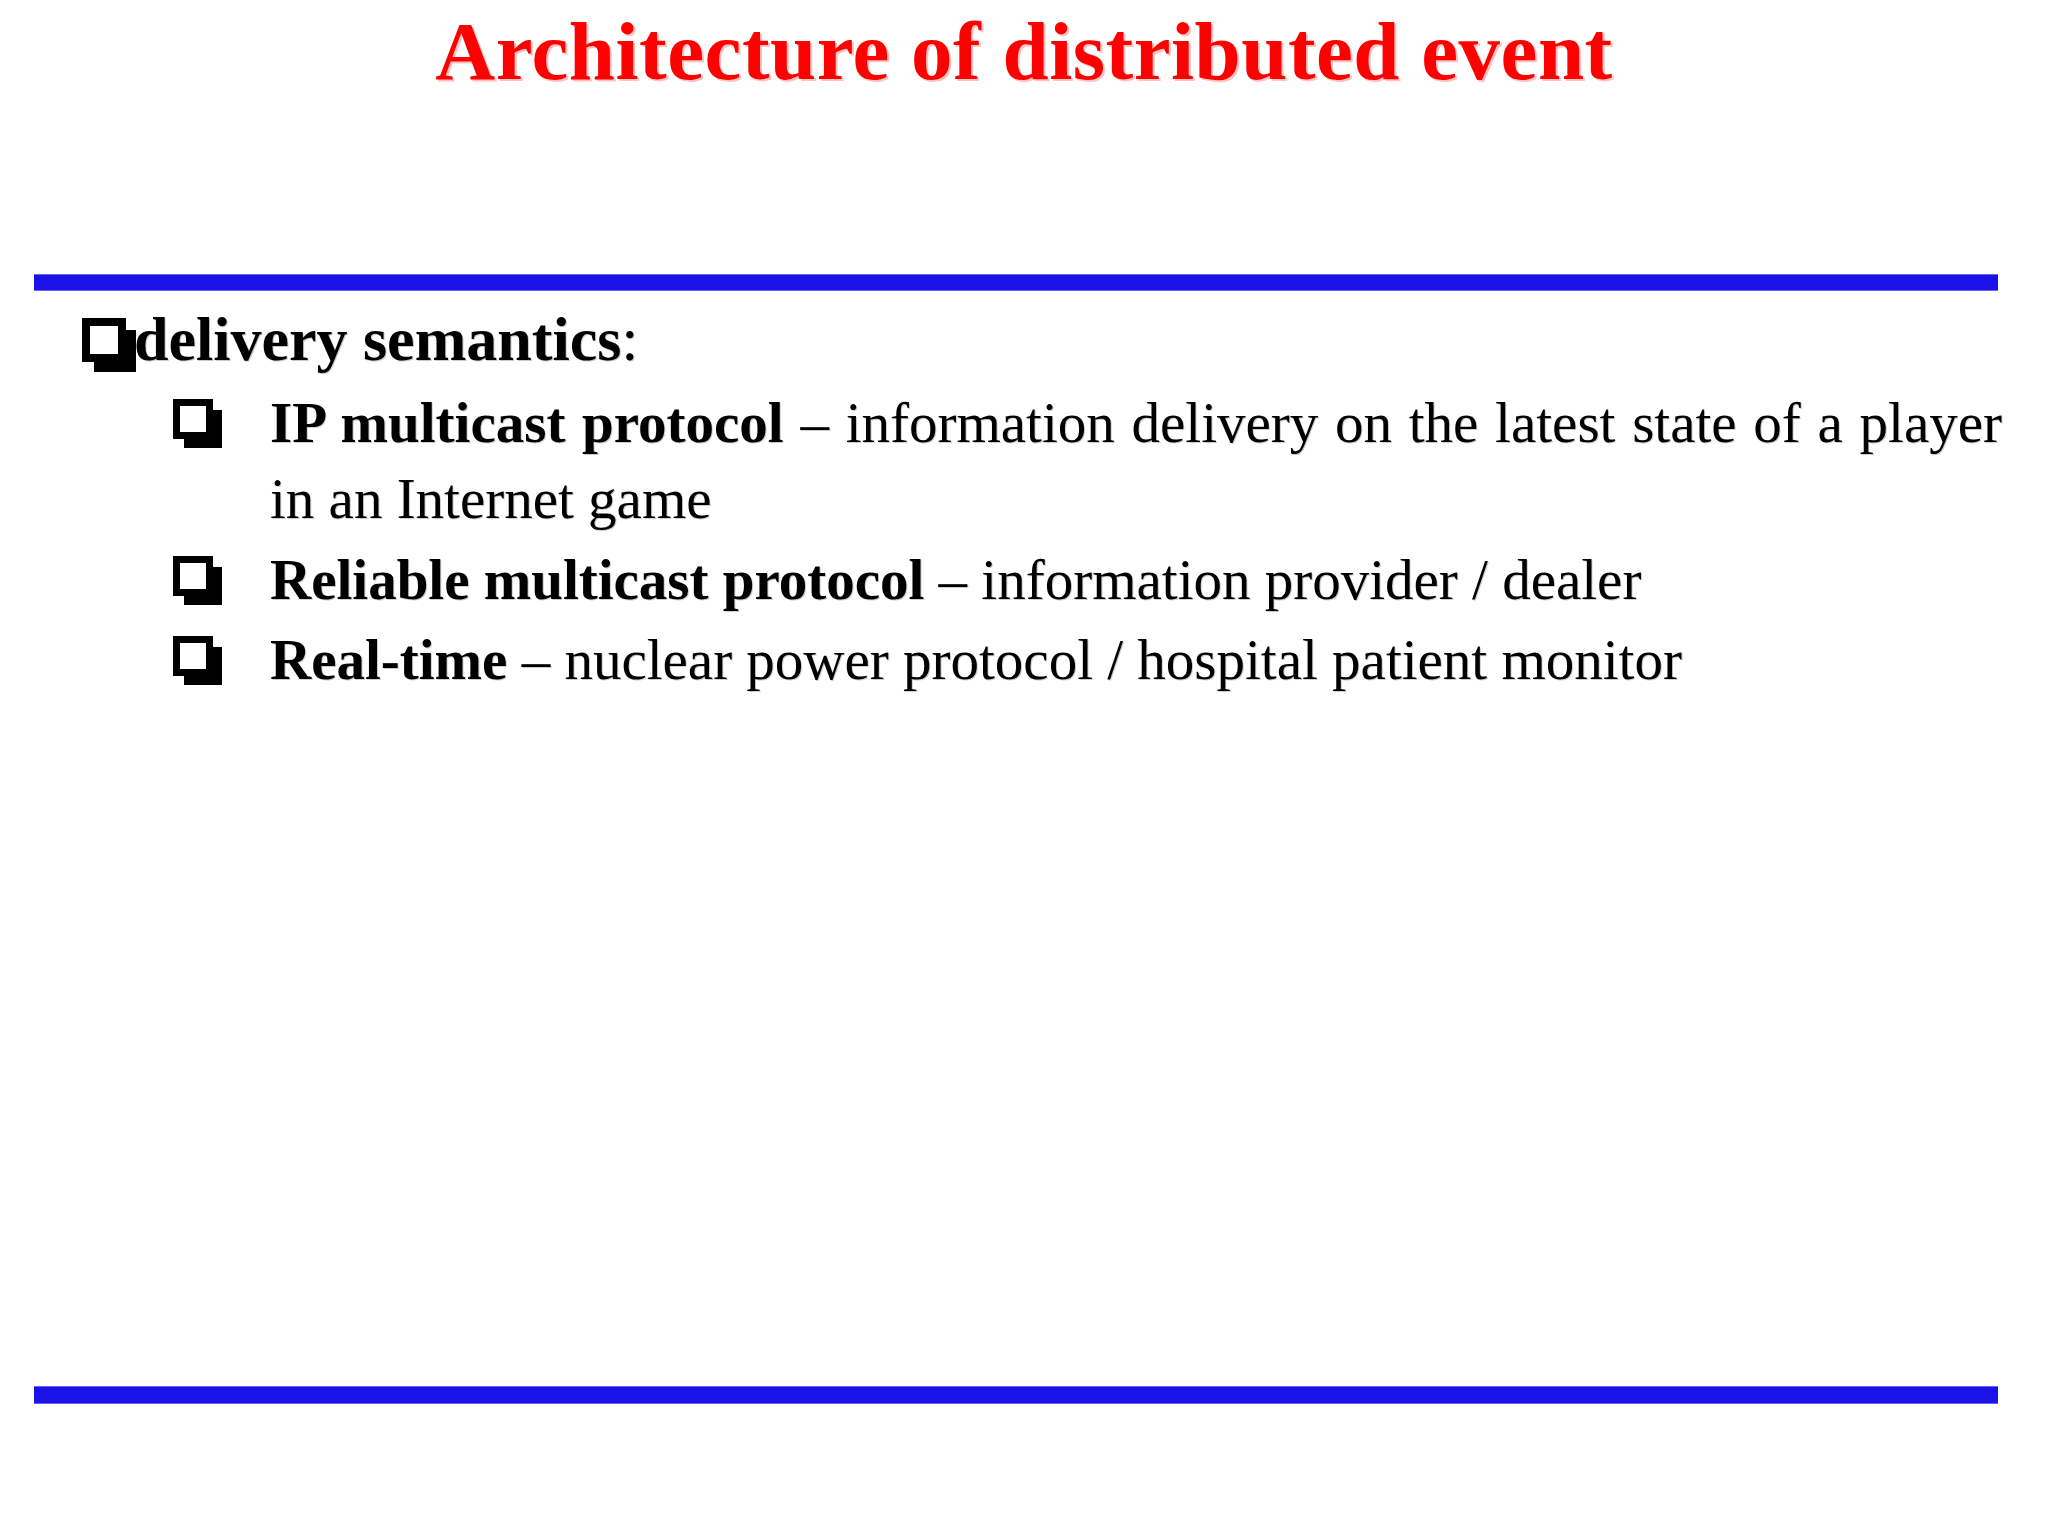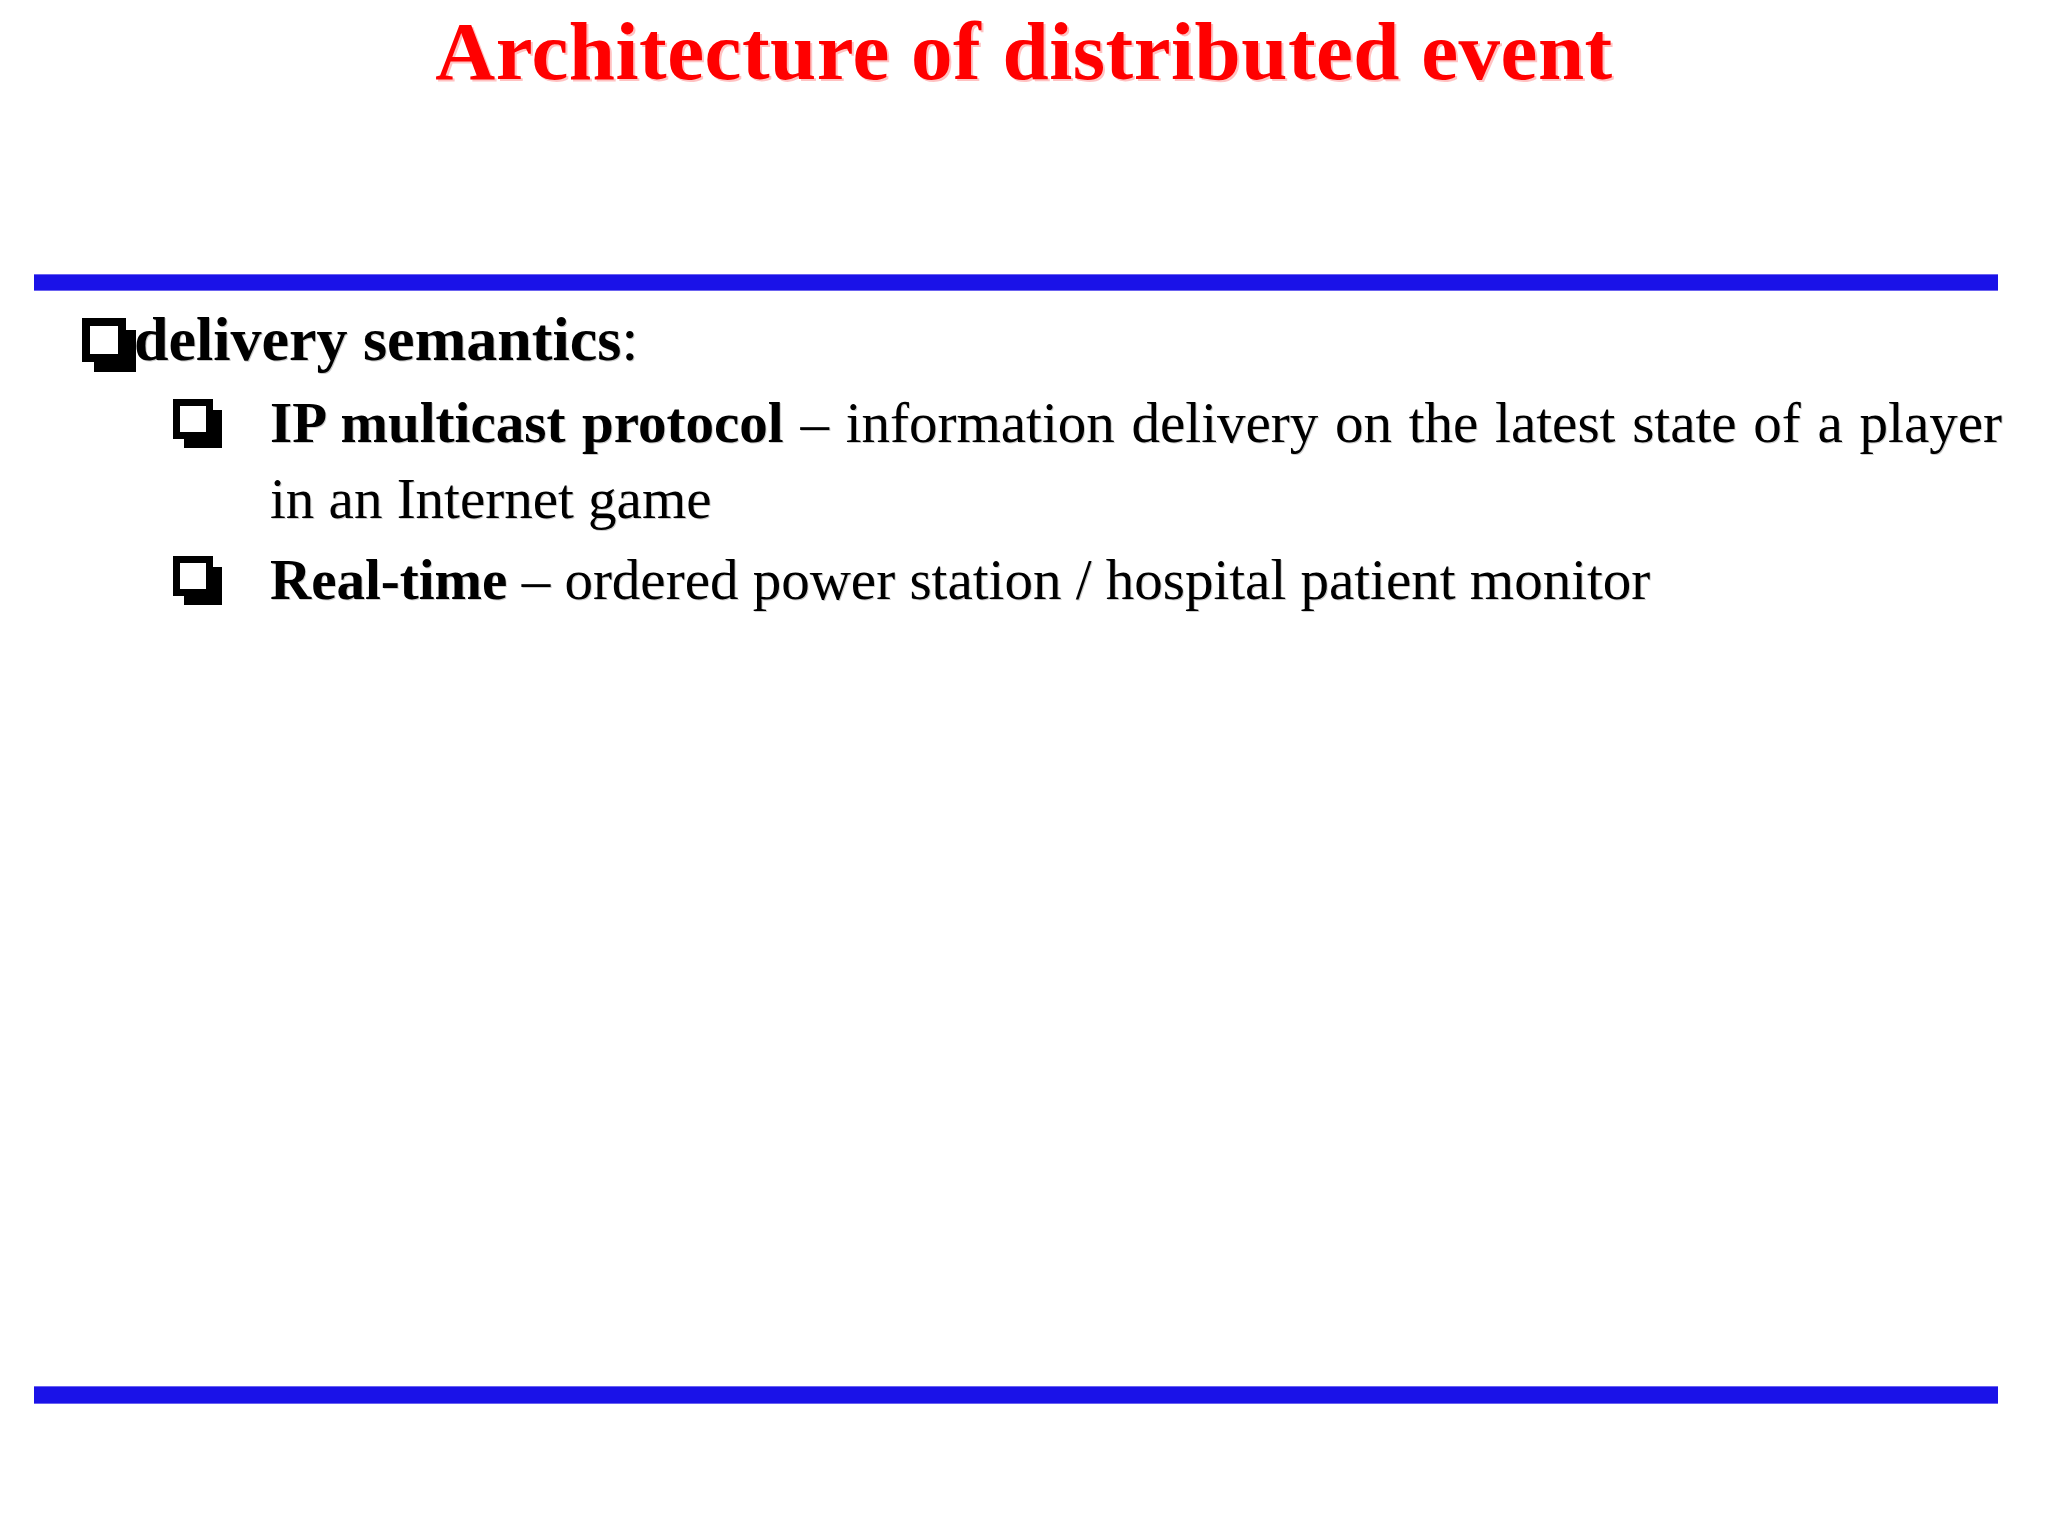--- a/index.html
+++ b/index.html
@@ -141,24 +141,27 @@
       <span class="sq"></span>
       <span class="lvl1-text">delivery semantics</span><span class="tail">:</span>
     </div>
 
     <div class="lvl2-list">
 
       <p class="lvl2">
         <span class="sq"></span><b>IP multicast protocol</b><span> – information delivery on the latest state of a player in an Internet game</span>
       </p>
 
+      <p class="lvl2">
+        <span class="sq"></span><b>Reliable multicast protocol</b><span> – information provider / dealer</span>
+      </p>
 
 
       <p class="lvl2">
-        <span class="sq"></span><b>Real-time</b><span> – ordered power station / hospital patient monitor</span>
+        <span class="sq"></span><b>Real-time</b><span> – nuclear power protocol / hospital patient monitor</span>
       </p>
 
     </div>
   </div>
 
   <div class="rule rule-bottom"></div>
 
 </div>
 
 </body></html>

